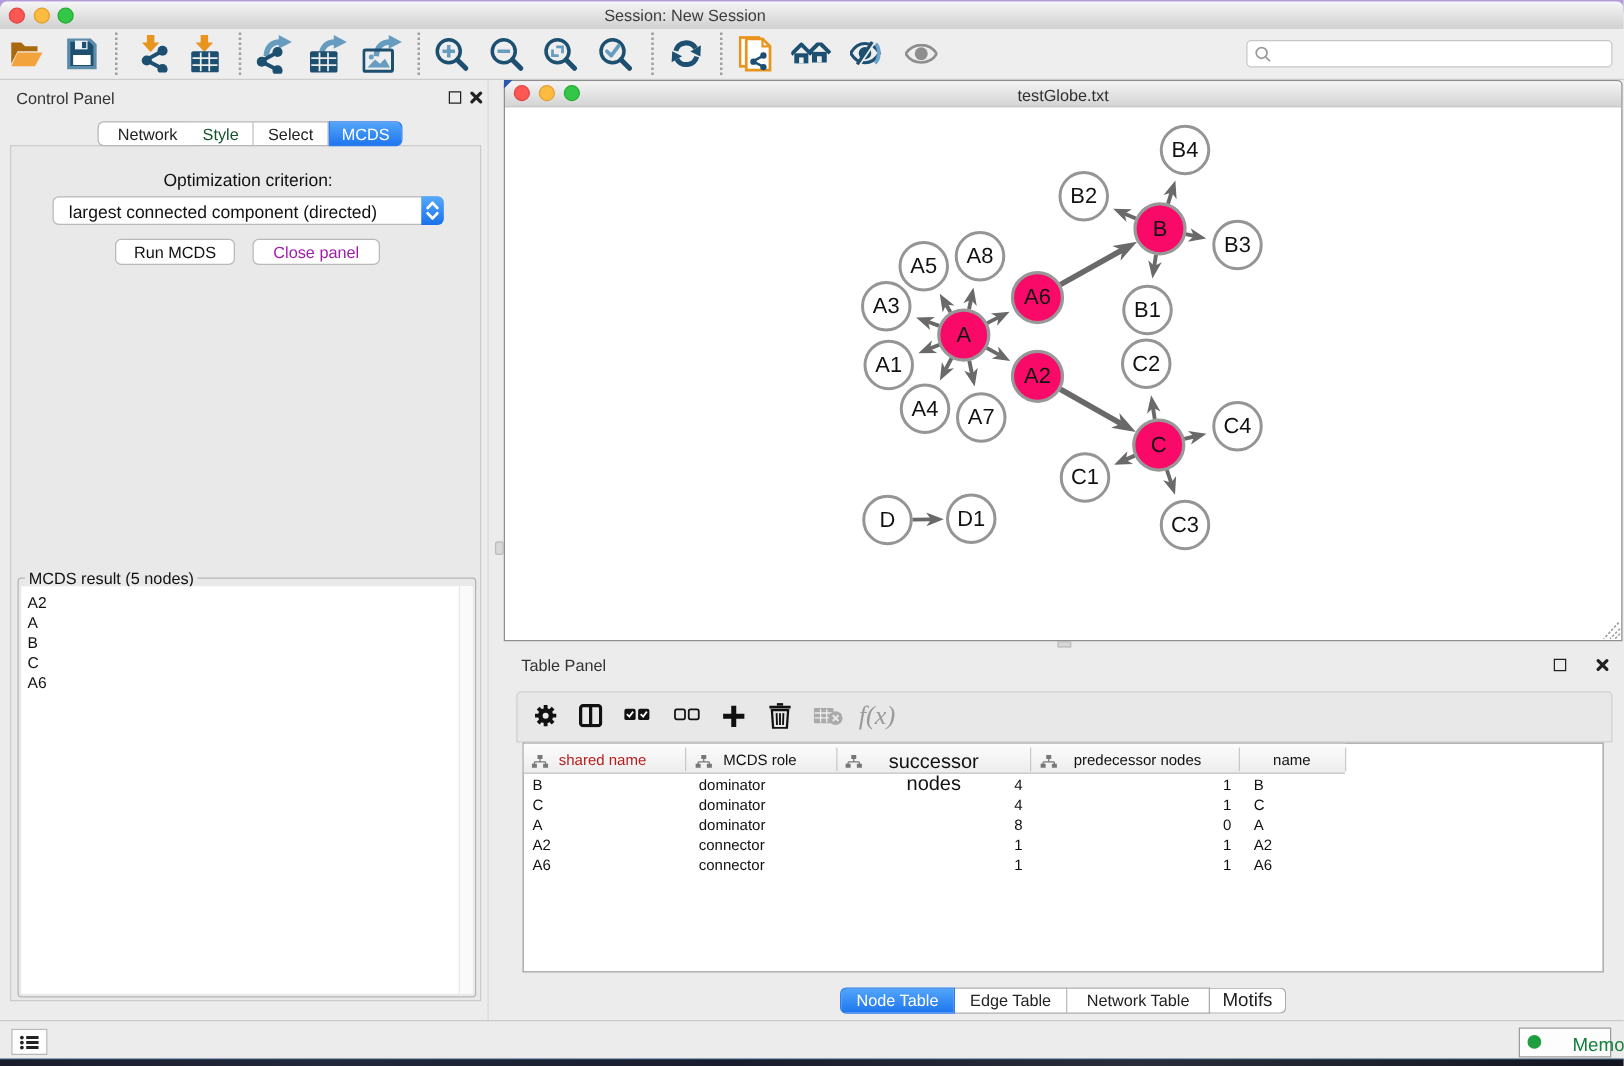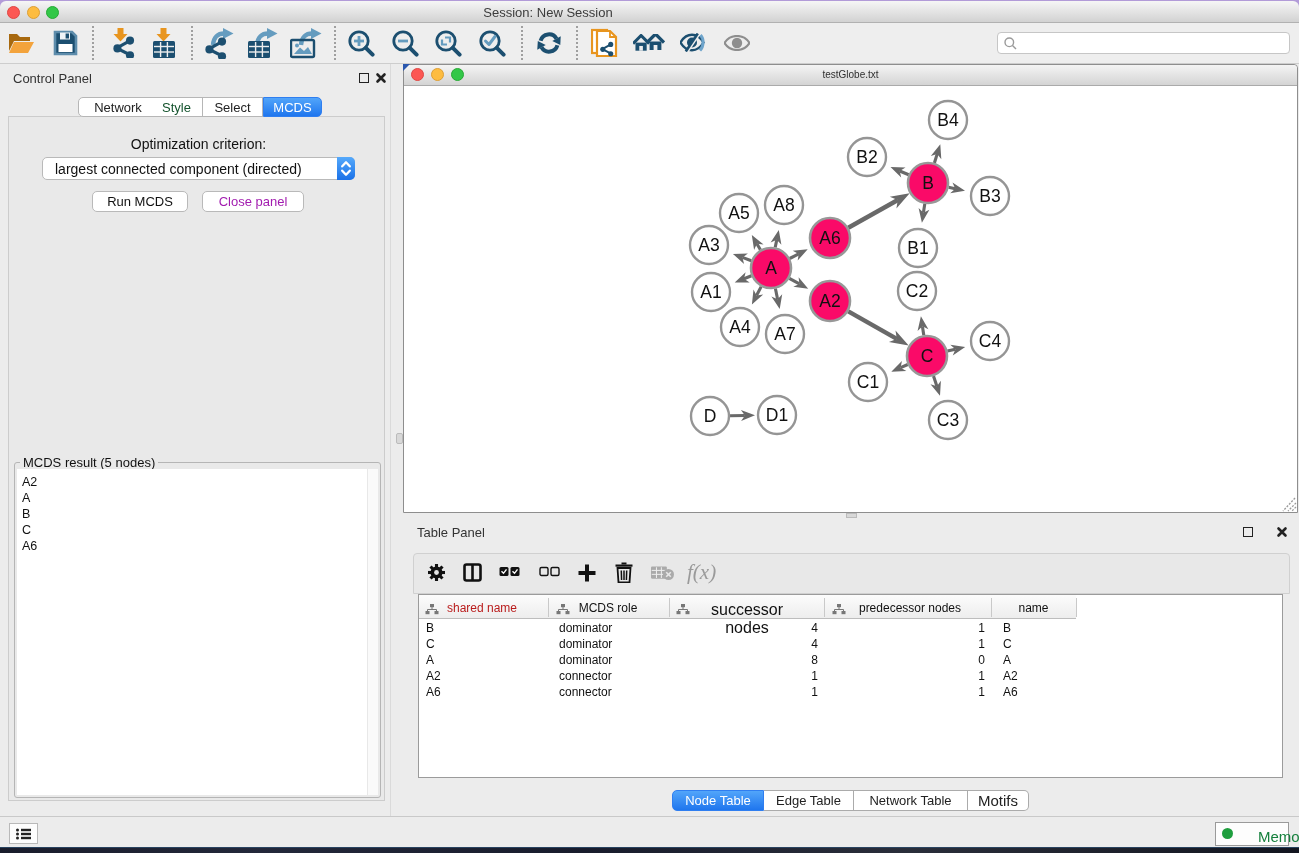--- a/index.html
+++ b/index.html
@@ -234,21 +234,21 @@
 
 <div class="abs" style="left:0;top:847px;width:1299px;height:6px;background:linear-gradient(90deg,#191c2b,#23283a 20%,#181c2c 45%,#2a2e3a 70%,#12151f);"></div>
 <div class="abs" style="left:0;top:846.5px;width:1299px;height:1.5px;background:#2c4a6a;opacity:0.85;"></div>
 
 <div class="abs" style="left:403px;top:64px;width:895px;height:449px;background:#fff;border:1px solid #8e8e8e;border-radius:4px 4px 0 0;"></div>
 <div class="abs" style="left:404px;top:65px;width:893px;height:21px;border-radius:4px 4px 0 0;
   background:linear-gradient(#f4f4f4,#d4d4d4);border-bottom:1px solid #aaaaaa;"></div>
 <div class="abs" style="left:411px;top:68px;width:13px;height:13px;border-radius:50%;background:#fc5753;border:0.5px solid #df4744;"></div>
 <div class="abs" style="left:431px;top:68px;width:13px;height:13px;border-radius:50%;background:#fdbc40;border:0.5px solid #de9f34;"></div>
 <div class="abs" style="left:451px;top:68px;width:13px;height:13px;border-radius:50%;background:#33c748;border:0.5px solid #27aa35;"></div>
-<div class="abs" style="left:404px;top:69px;width:893px;text-align:center;font-size:10px;color:#2f2f2f;">testGlobe.txt</div>
+<div class="abs" style="left:404px;top:69px;width:893px;text-align:center;font-size:13px;color:#2f2f2f;">testGlobe.txt</div>
 
 <svg class="abs" style="left:403px;top:64px;" width="10" height="10" viewBox="0 0 10 10">
 <polygon points="0,0 7,0 0,7" fill="#2a57ae"></polygon>
   </svg>
 
 <svg class="abs" style="left:404px;top:86px;" width="893" height="426" viewBox="0 0 893 426">
 <line x1="356.4" y1="163.8" x2="352.9" y2="157.8" stroke="#696969" stroke-width="3.1"></line>
 <polygon points="347.8,149.0 359.6,158.4 352.9,157.8 350.1,163.9" fill="#696969"></polygon>
 <line x1="371.2" y1="161.4" x2="372.8" y2="153.8" stroke="#696969" stroke-width="3.1"></line>
 <polygon points="374.8,144.0 377.4,158.8 372.8,153.8 366.6,156.6" fill="#696969"></polygon>

